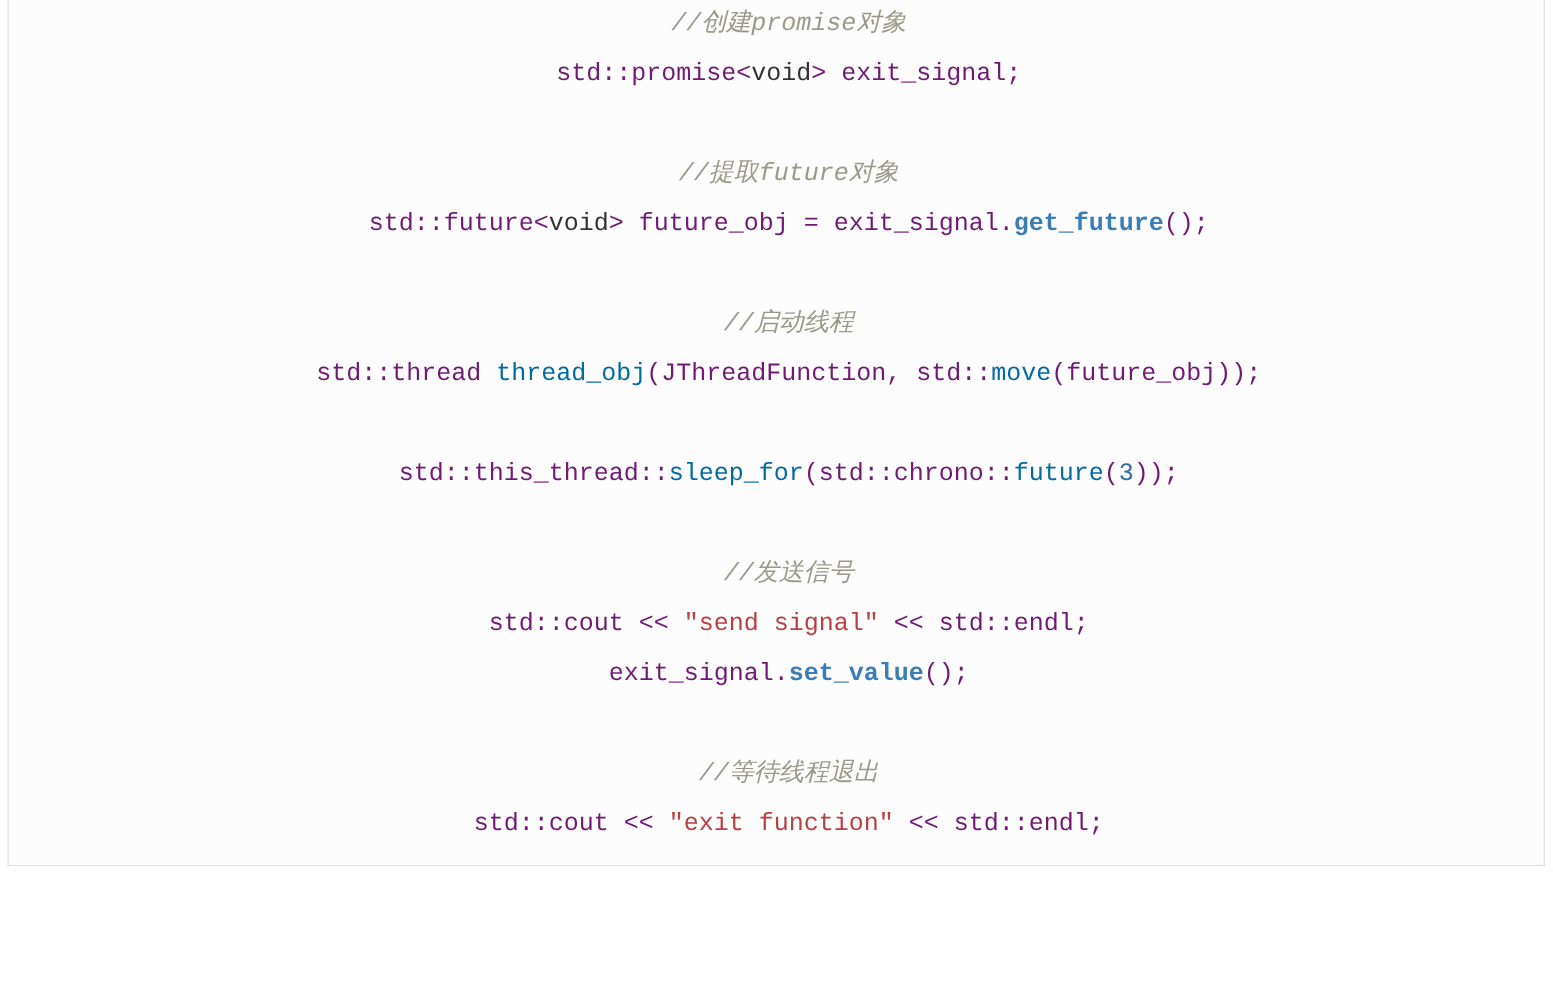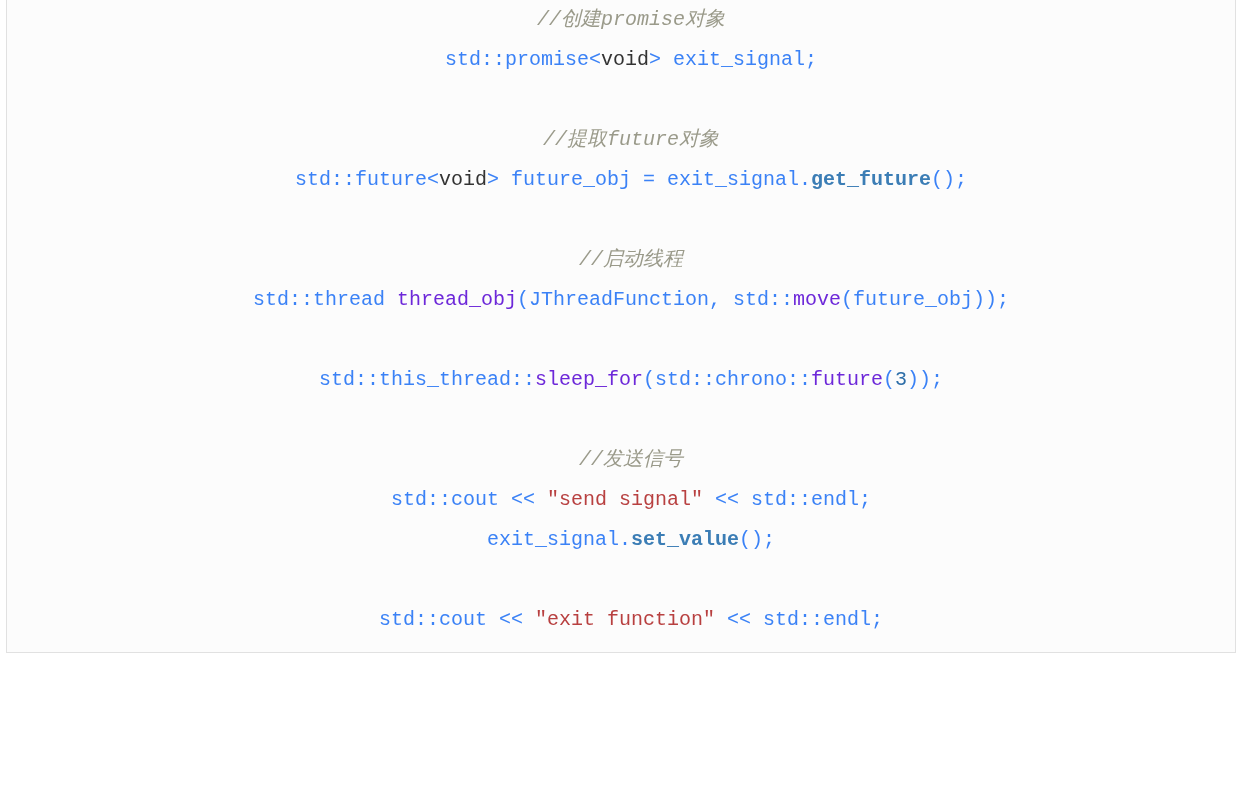--- a/index.html
+++ b/index.html
@@ -16,22 +16,22 @@
     color:#333;
   }
   .line{
     white-space:pre;
     padding:0 16px 0 36px;
     text-align:center;
   }
   .line.blank{height:40px;}
   .comment{color:#9a9a8a;font-style:italic;}
   .keyword{color:#333;font-weight:normal;}
-  .plain{color:#3b82f6;margin-top:36px;}
-  .fn{color:#6d28d9;}
+  .plain{color:#701a75;margin-top:36px;}
+  .fn{color:#0369a1;}
   .fn-blue{color:#3b7db5;font-weight:bold;}
   .num-blue{color:#2d6ea8;}
   .string{color:#b84040;}
 </style>
 </head>
 <body>
 
 <div class="code-block">
   <div class="line"><span class="comment">//创建promise对象</span></div>
   <div class="line"><span class="plain">std::promise&lt;</span><span class="keyword">void</span><span class="plain">&gt; exit_signal;</span></div>
@@ -41,14 +41,15 @@
   <div class="line blank"></div>
   <div class="line"><span class="comment">//启动线程</span></div>
   <div class="line"><span class="plain">std::thread </span><span class="fn">thread_obj</span><span class="plain">(JThreadFunction, std::</span><span class="fn">move</span><span class="plain">(future_obj));</span></div>
   <div class="line blank"></div>
   <div class="line"><span class="plain">std::this_thread::</span><span class="fn">sleep_for</span><span class="plain">(std::chrono::</span><span class="fn">future</span><span class="plain">(</span><span class="num-blue">3</span><span class="plain">));</span></div>
   <div class="line blank"></div>
   <div class="line"><span class="comment">//发送信号</span></div>
   <div class="line"><span class="plain">std::cout &lt;&lt; </span><span class="string">"send signal"</span><span class="plain"> &lt;&lt; std::endl;</span></div>
   <div class="line"><span class="plain">exit_signal.</span><span class="fn-blue">set_value</span><span class="plain">();</span></div>
   <div class="line blank"></div>
+  <div class="line"><span class="comment">//等待线程退出</span></div>
   <div class="line"><span class="plain">std::cout &lt;&lt; </span><span class="string">"exit function"</span><span class="plain"> &lt;&lt; std::endl;</span></div>
 </div>
 
 </body></html>

